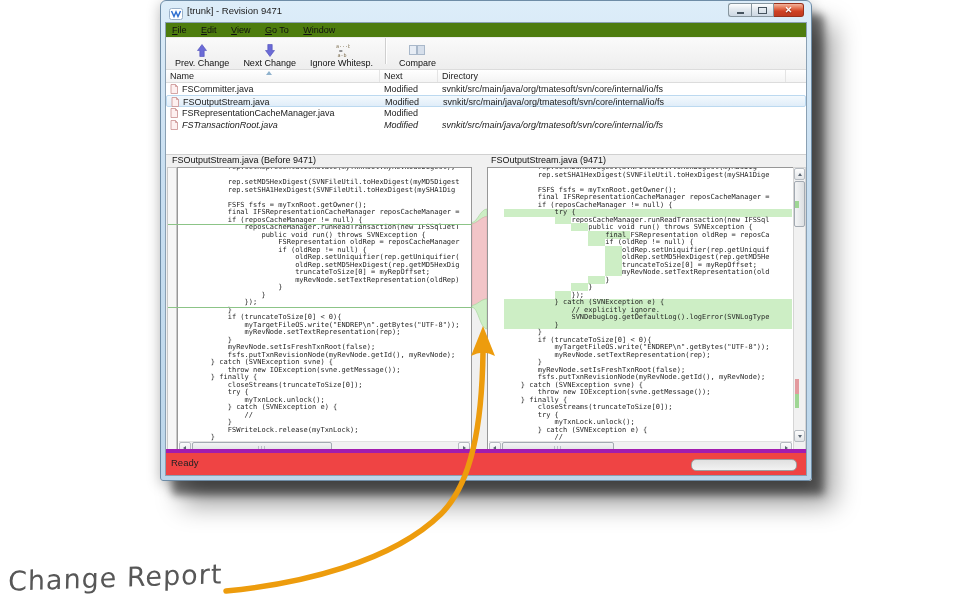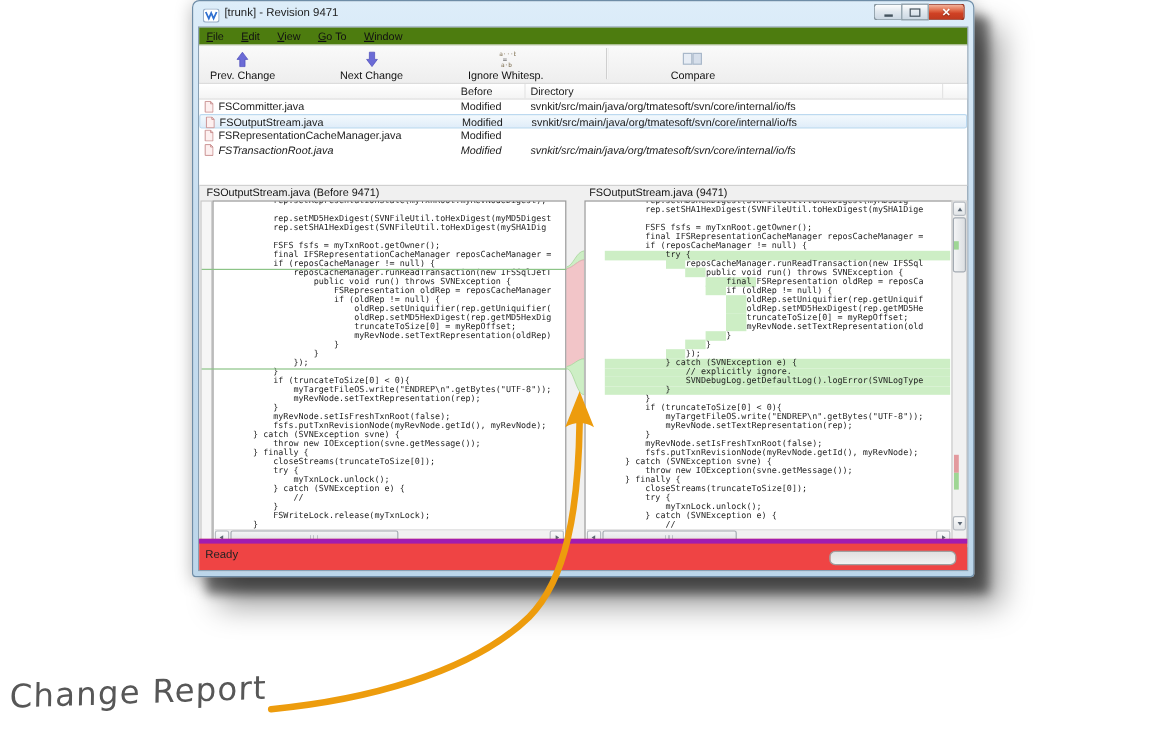--- a/index.html
+++ b/index.html
@@ -25,21 +25,21 @@
         color:#fff;font-size:9px;font-weight:bold;text-shadow:0 1px 1px rgba(0,0,0,.4);}
   
   .client{position:absolute;left:4px;right:4px;top:21px;bottom:4px;background:#f0f0f0;
           border:1px solid #8aa0b3;}
   .menubar{position:absolute;left:0;right:0;top:0;height:14px;background:#4d7c0f;
            border-bottom:1px solid #ececec;font-size:9px;line-height:14px;color:#111;}
   .menu-item{display:inline-block;padding:0 6px;}
   .menu-item::first-letter{text-decoration:underline;}
   .toolbar{position:absolute;left:0;right:0;top:15px;height:32px;
            background:linear-gradient(#fafafa,#eeeeee);border-bottom:1px solid #dcdcdc;
-           display:flex;align-items:center;padding-left:2px;box-sizing:border-box;gap:40px;}
+           display:flex;align-items:flex-start;padding-left:2px;box-sizing:border-box;}
   .tb-btn{display:inline-flex;flex-direction:column;align-items:center;justify-content:flex-end;
           height:29px;padding:1px 7px 2px;font-size:9px;color:#111;}
   .tb-btn .tbi{height:16px;display:flex;align-items:center;}
   .tb-sep{width:1px;background:#cfcfcf;border-right:1px solid #fff;height:26px;margin:0 5px 2px;}
   
   .filetable{position:absolute;left:0;right:0;top:47px;height:84px;background:#fff;
              border-bottom:1px solid #d0d0d0;font-size:9px;}
   .thead{position:absolute;left:0;right:0;top:0;height:12px;
          background:linear-gradient(#ffffff,#f4f4f4);border-bottom:1px solid #dcdcdc;}
   .th{position:absolute;top:0;height:12px;line-height:12px;padding-left:4px;color:#1a1a1a;
@@ -175,21 +175,25 @@
                 <rect x="1.5" y="2.5" width="7" height="9" fill="#e7edf5" stroke="#a9b8ca"></rect>
                 <rect x="9.5" y="2.5" width="7" height="9" fill="#d6dfeb" stroke="#a9b8ca"></rect>
               </svg>
           </span>
           <span>Compare</span>
         </div>
       </div>
 
       <div class="filetable">
         <div class="thead">
-          <div class="th state"><span>Before</span></div>
+          <div class="th name">
+            <span>Name</span>
+            <span class="sort-arrow"></span>
+          </div>
+          <div class="th state"><span>Next</span></div>
           <div class="th dir"><span>Directory</span></div>
         </div>
         <div class="tbody">
             <div class="tr" style="top: 0px;">
               <span class="ficon"><svg width="8" height="10" viewBox="0 0 8 10">
                   <path d="M1 .5 H5.5 L7.5 2.5 V9.5 H1 Z" fill="#fdf0f0" stroke="#c98f8f" stroke-width=".8"></path>
                   <path d="M5.5 .5 V2.5 H7.5" fill="none" stroke="#c98f8f" stroke-width=".8"></path>
                 </svg></span>
               <span class="td tdn">FSCommitter.java</span>
               <span class="td tds">Modified</span>

